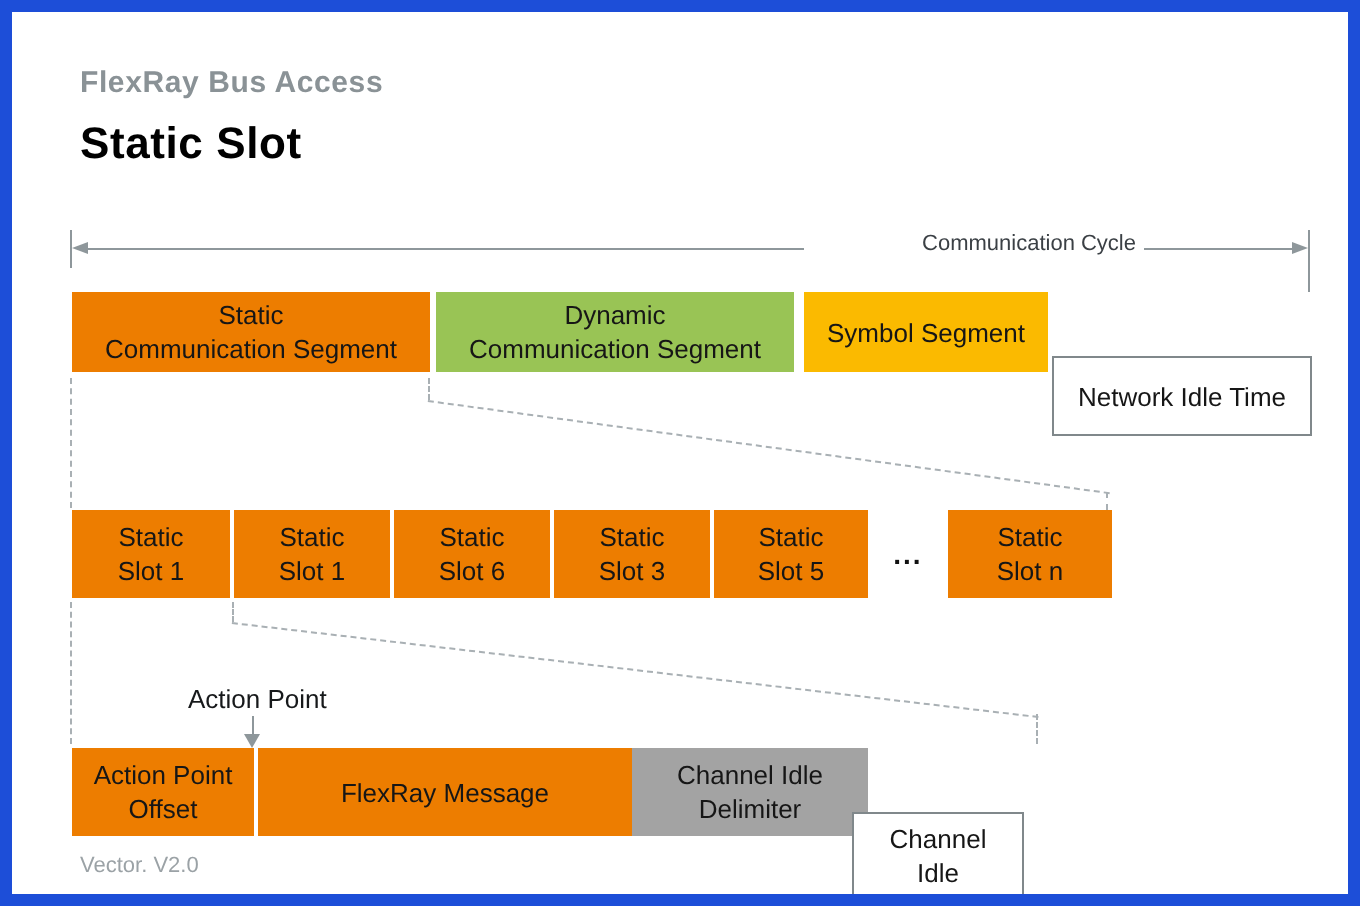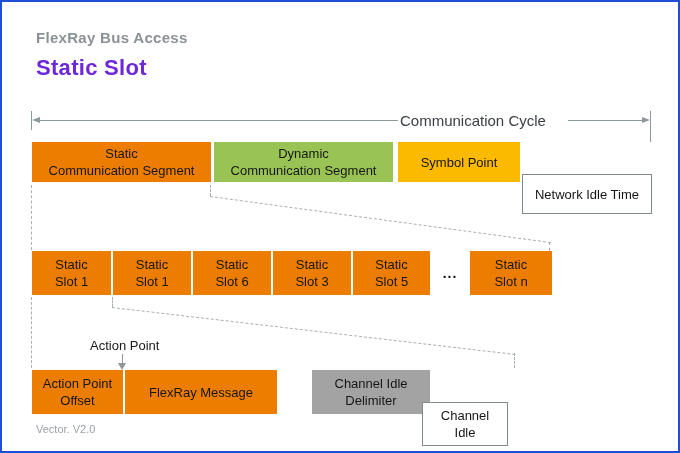--- a/index.html
+++ b/index.html
@@ -1,34 +1,34 @@
 <!DOCTYPE html>
 <html><head>
 <meta charset="utf-8">
 <style>
   html,body{margin:0;padding:0;background:#fff;}
   body{font-family:"Liberation Sans",sans-serif;}
   .canvas{position:relative;width:680px;height:453px;background:#ffffff;
-          border:2px solid #1d4ed8;box-sizing:border-box;overflow:hidden;}
+          border:6px solid #1d4ed8;box-sizing:border-box;overflow:hidden;}
 
   
   .subtitle{position:absolute;left:34px;top:27px;font-size:15px;font-weight:bold;
             color:#8a9296;letter-spacing:.3px;}
   .title{position:absolute;left:34px;top:53px;font-size:22px;font-weight:bold;
-         color:#6d28d9;letter-spacing:.3px;text-align:right;}
+         color:#000000;letter-spacing:.3px;text-align:right;}
 
   
   .hline{position:absolute;height:1px;background:#8e979b;}
   .vtick{position:absolute;width:1px;background:#8e979b;}
   .arrow-w{position:absolute;width:0;height:0;border-top:3px solid transparent;
            border-bottom:3px solid transparent;border-right:8px solid #8e979b;}
   .arrow-e{position:absolute;width:0;height:0;border-top:3px solid transparent;
            border-bottom:3px solid transparent;border-left:8px solid #8e979b;}
-  .dim-label{position:absolute;left:398px;top:110px;width:164px;text-align:left;
-             font-size:15px;color:#3b4045;}
+  .dim-label{position:absolute;left:398px;top:110px;width:164px;text-align:right;
+             font-size:11px;color:#3b4045;}
 
   
   .box{position:absolute;display:flex;flex-direction:column;align-items:center;
        justify-content:center;text-align:center;font-size:13px;line-height:17px;
        color:#161616;box-sizing:border-box;}
   .orange{background:#ed7d00;}
   .green{background:#99c455;}
   .amber{background:#fbba00;}
   .cyan{background:#a3a3a3;}
   .whitebox{background:#ffffff;border:1px solid #80888b;margin-top:32px;}
@@ -75,21 +75,21 @@
 
   <div class="box orange row-seg" style="left:30px;width:179px;">
     <span>Static</span>
     <span>Communication Segment</span>
   </div>
   <div class="box green row-seg" style="left:212px;width:179px;">
     <span>Dynamic</span>
     <span>Communication Segment</span>
   </div>
   <div class="box amber row-seg" style="left:396px;width:122px;">
-    <span>Symbol Point</span>
+    <span>Symbol Segment</span>
   </div>
   <div class="box whitebox row-seg" style="left:520px;width:130px;">
     <span>Network Idle Time</span>
   </div>
 
   <div class="dashv" style="left:29px;top:183px;height:65px;"></div>
   <div class="dashv" style="left:208px;top:183px;height:11px;"></div>
   <div class="dashd" style="left:208px;top:194px;width:344px;transform:rotate(7.7deg);"></div>
   <div class="dashv" style="left:547px;top:240px;height:9px;"></div>
 
@@ -125,21 +125,21 @@
   <div class="dashv" style="left:512px;top:351px;height:15px;"></div>
 
   <div class="ap-label">Action Point</div>
   <div class="ap-line"></div>
   <div class="ap-head"></div>
 
   <div class="box orange row-detail" style="left:30px;width:91px;">
     <span>Action Point</span>
     <span>Offset</span>
   </div>
-  <div class="box orange row-detail" style="left:123px;width:152px;">
+  <div class="box orange row-detail" style="left:123px;width:187px;">
     <span>FlexRay Message</span>
   </div>
   <div class="box cyan row-detail" style="left:310px;width:118px;">
     <span>Channel Idle</span>
     <span>Delimiter</span>
   </div>
   <div class="box whitebox row-detail" style="left:420px;width:86px;">
     <span>Channel</span>
     <span>Idle</span>
   </div>

